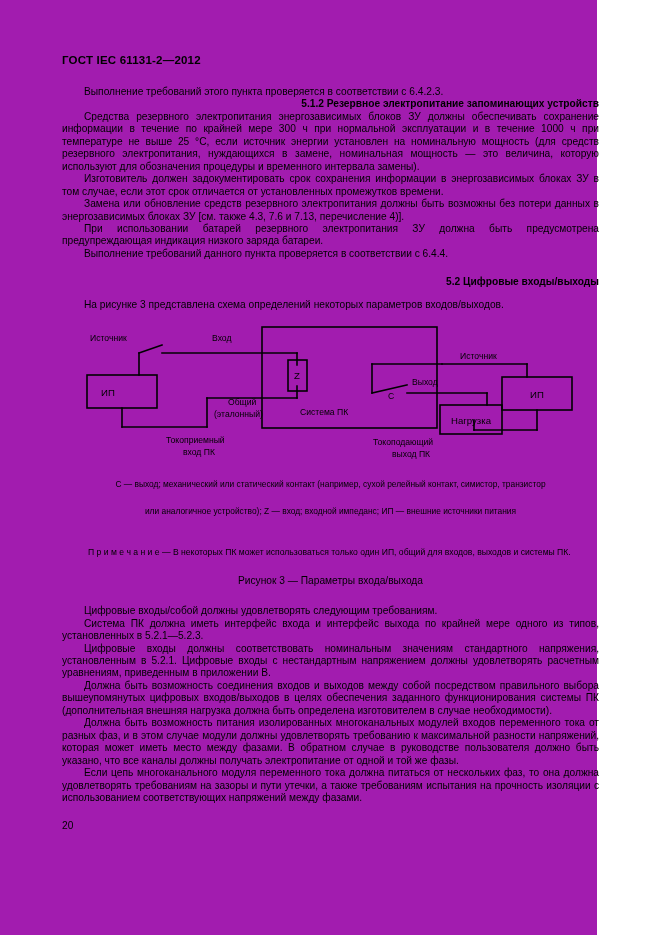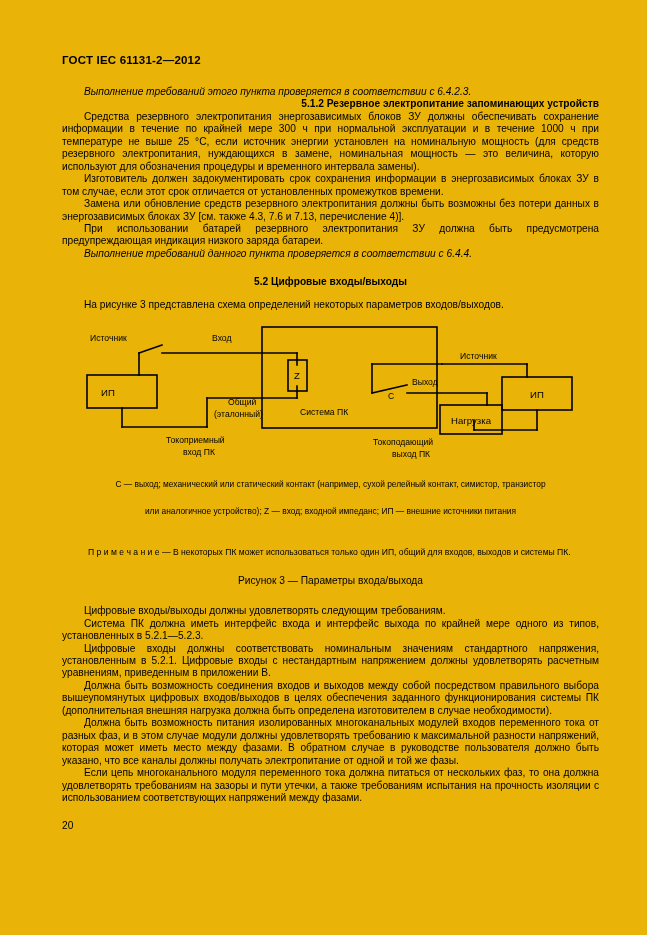--- a/index.html
+++ b/index.html
@@ -11,23 +11,23 @@
     width: 661px;
     height: 935px;
     position: relative;
     font-family: "Liberation Sans", sans-serif;
     color: #000000;
     overflow: hidden;
   }
   .page {
     position: absolute;
     left: 0; top: 0;
-    width: 647px;
+    width: 597px;
     height: 935px;
-    background: #eab308;
+    background: #a21caf;
   }
   .header {
     position: absolute;
     left: 62px;
     top: 54px;
     font-size: 11.5px;
     font-weight: bold;
     letter-spacing: 0.2px;
     white-space: nowrap;
   }
@@ -39,29 +39,29 @@
   }
   p {
     margin: 0;
     font-size: 10.2px;
     line-height: 12.45px;
     text-align: justify;
     text-justify: inter-word;
     hyphens: none;
   }
   p.indent { text-indent: 22px; }
-  p.ital { font-style: italic; }
+  p.ital { }
   p.head {
     font-weight: bold;
     text-indent: 22px;
     text-align: right;
   }
   p.head2 {
     font-weight: bold;
-    text-align: center;
+    text-align: right;
     margin-top: 16px;
     margin-bottom: 10px;
   }
   .note {
     font-size: 8.4px;
     line-height: 11px;
     text-align: center;
     margin: 16px;
   }
   .notepara {
@@ -193,21 +193,21 @@
     <div style="height:14px"></div>
 
     <p class="notepara"><span class="spaced">П р и м е ч а н и е</span> <span>—  В некоторых ПК может использоваться только один ИП, общий для входов, выходов и системы ПК.</span></p>
 
     <div style="height:16px"></div>
 
     <p class="fig-caption">Рисунок 3 — Параметры входа/выхода</p>
 
     <div style="height:18px"></div>
 
-    <p class="indent">Цифровые входы/выходы должны удовлетворять следующим требованиям.</p>
+    <p class="indent">Цифровые входы/собой должны удовлетворять следующим требованиям.</p>
     <p class="indent">Система ПК должна иметь интерфейс входа и интерфейс выхода по крайней мере одного из типов, установленных в 5.2.1—5.2.3.</p>
     <p class="indent">Цифровые входы должны соответствовать номинальным значениям стандартного напряжения, установленным в 5.2.1. Цифровые входы с нестандартным напряжением должны удовлетворять расчетным уравнениям, приведенным в приложении В.</p>
     <p class="indent">Должна быть возможность соединения входов и выходов между собой посредством правильного выбора вышеупомянутых цифровых входов/выходов в целях обеспечения заданного функционирования системы ПК (дополнительная внешняя нагрузка должна быть определена изготовителем в случае необходимости).</p>
     <p class="indent">Должна быть возможность питания изолированных многоканальных модулей входов переменного тока от разных фаз, и в этом случае модули должны удовлетворять требованию к максимальной разности напряжений, которая может иметь место между фазами. В обратном случае в руководстве пользователя должно быть указано, что все каналы должны получать электропитание от одной и той же фазы.</p>
     <p class="indent">Если цепь многоканального модуля переменного тока должна питаться от нескольких фаз, то она должна удовлетворять требованиям на зазоры и пути утечки, а также требованиям испытания на прочность изоляции с использованием соответствующих напряжений между фазами.</p>
 
   </div>
 
   <div class="pageno">20</div>
 

